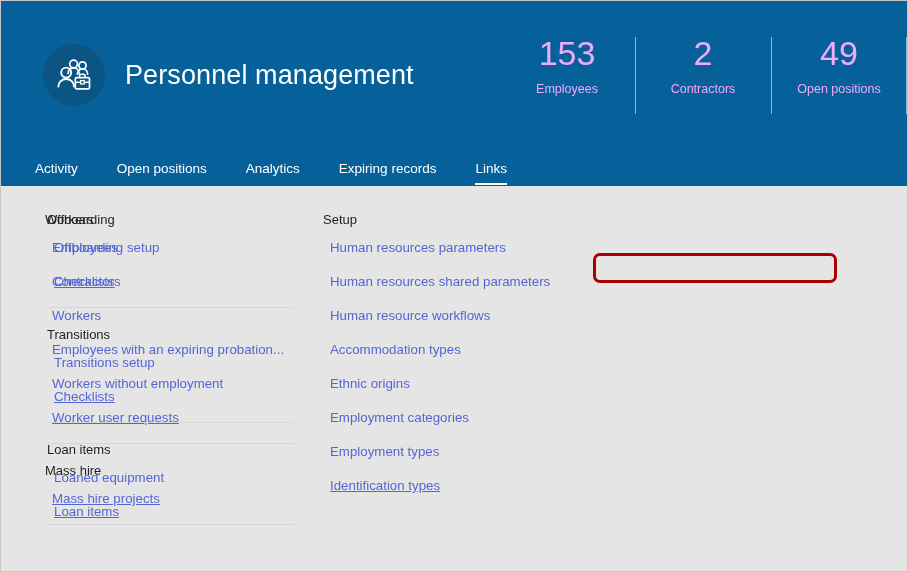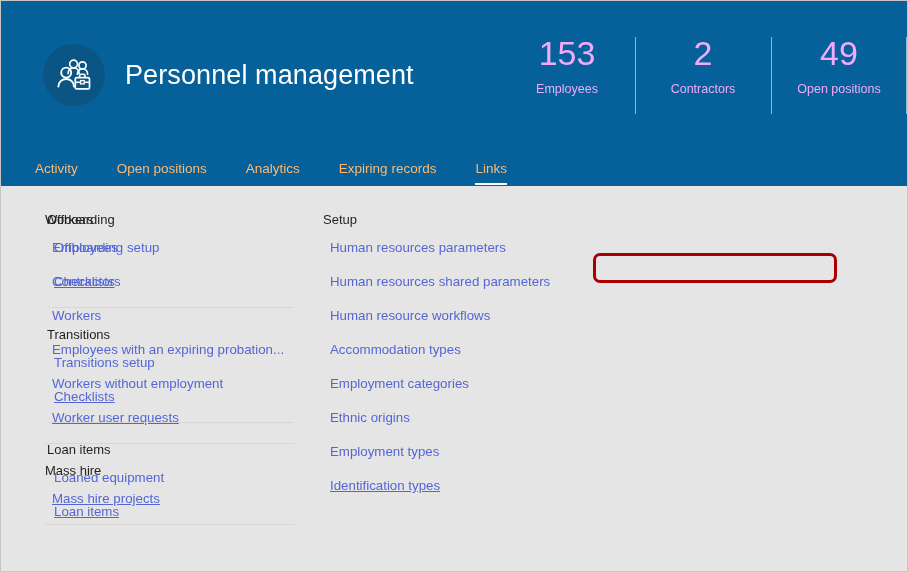--- a/index.html
+++ b/index.html
@@ -111,21 +111,21 @@
   .tabs {
     position: absolute;
     left: 34px;
     bottom: 0;
     display: flex;
     align-items: flex-end;
     height: 44px;
   }
   .tab {
     position: relative;
-    color: #fdba74;
+    color: #ffffff;
     font-size: 13.5px;
     line-height: 16px;
     padding: 0 0 9px 0;
     margin-right: 39px;
     white-space: nowrap;
     cursor: pointer;
   }
   .tab:last-child { margin-right: 0; }
   .tab.active::after {
     content: "";
@@ -318,22 +318,22 @@
       </div>
 
       <div class="column column-3">
 
         <div class="group">
           <div class="group-title">Setup</div>
           <a class="link">Human resources parameters</a>
           <a class="link">Human resources shared parameters</a>
           <a class="link">Human resource workflows</a>
           <a class="link">Accommodation types</a>
+          <a class="link">Ethnic origins</a>
           <a class="link">Employment categories</a>
-          <a class="link">Ethnic origins</a>
           <a class="link">Employment types</a>
           <a class="link">Identification types</a>
         </div>
 
       </div>
 
     </div>
   </div>
 
   <div class="highlight-box"></div>

